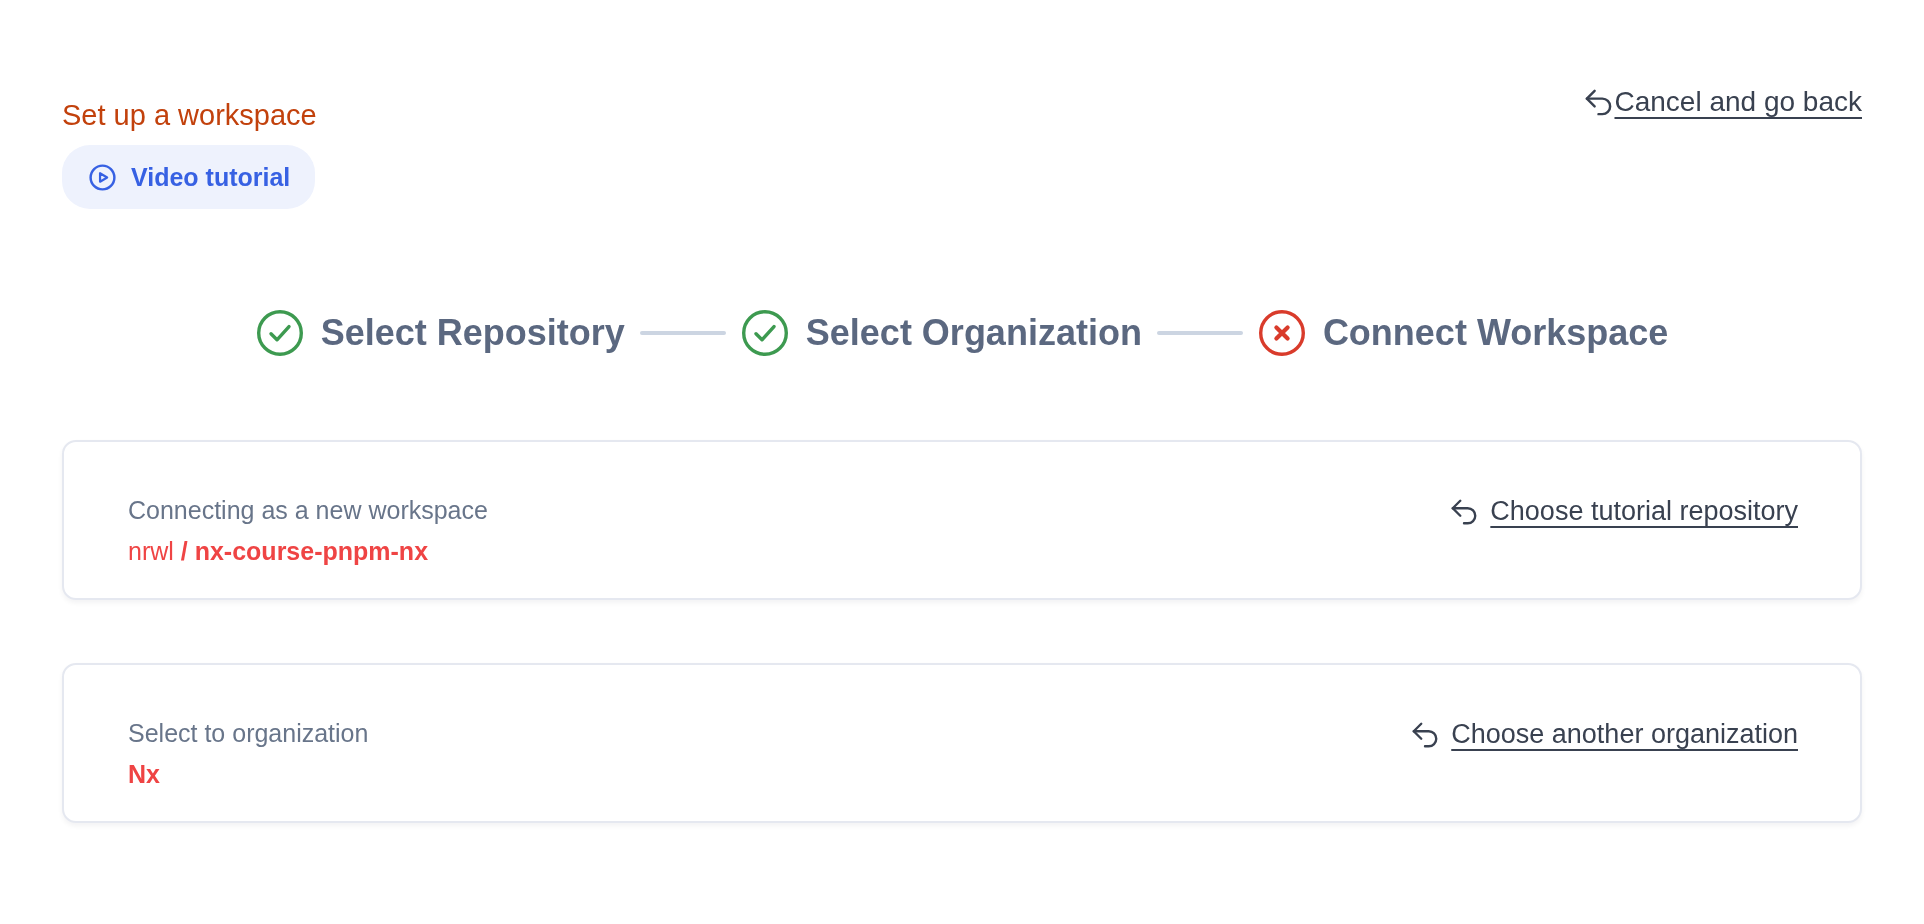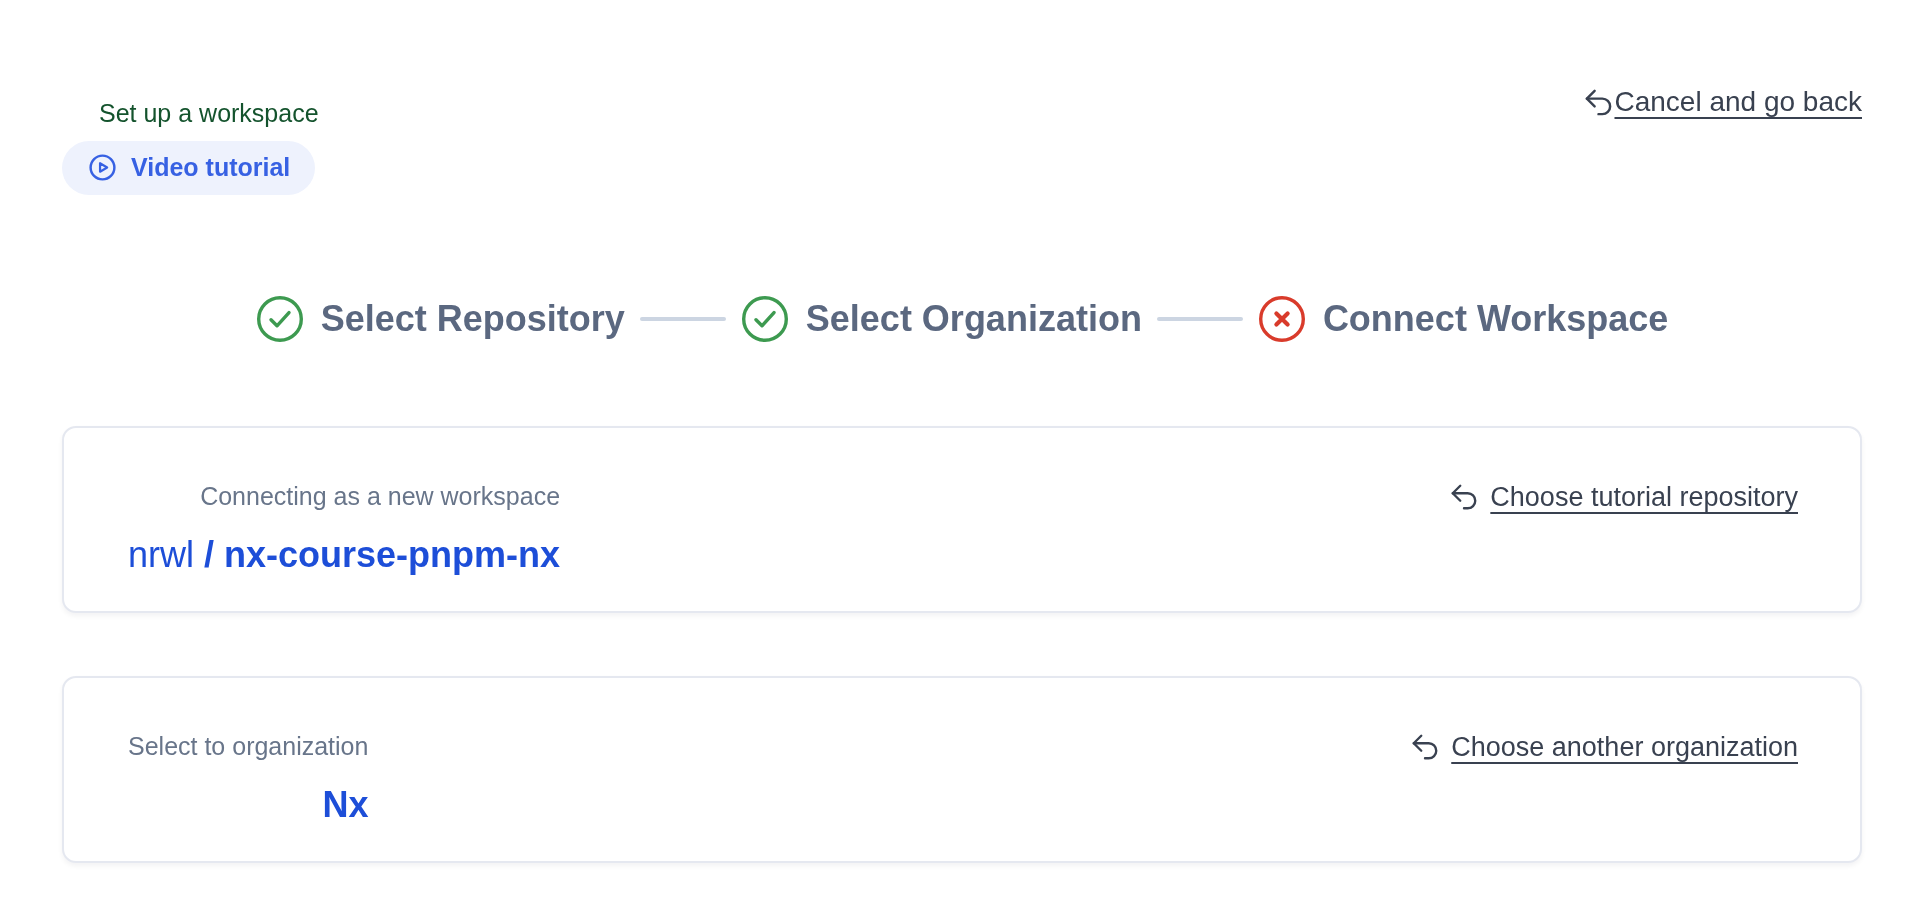--- a/index.html
+++ b/index.html
@@ -10,39 +10,38 @@
     font-family: "Liberation Sans", sans-serif;
     color: #151b31;
     position: relative;
     overflow: hidden;
   }
   .page { padding: 0 62px; position: relative; }
 
   
   .eyebrow {
     padding-top: 99px;
-    font-size: 25px;
+    font-size: 29px;
     line-height: 1.15;
-    color: #14532d;
-    margin-left: 37px;
+    color: #c2410c;
   }
   .title-row { display: flex; align-items: center; gap: 36px; margin-top: 13px; }
   h1.page-title {
     margin: 0;
     font-size: 53px;
     line-height: 1.15;
     font-weight: 700;
     letter-spacing: -1.3px;
     color: #151b31;
   }
   .video-pill {
     display: inline-flex; align-items: center; gap: 13px;
     background: #eef2fd; color: #3761e3;
     border: none; border-radius: 28px;
-    height: 54px; padding: 0 25px;
+    height: 64px; padding: 0 25px;
     font-family: inherit; font-size: 25px; font-weight: 700;
     cursor: pointer;
   }
   .video-pill svg { display: block; }
 
   .cancel-link {
     position: absolute; top: 86px; right: 62px;
     display: flex; align-items: center; 
     font-size: 28px; color: #394150;
     cursor: pointer; text-decoration: none;
@@ -63,31 +62,31 @@
   .step-circle svg { display: block; }
   .step-label { font-size: 36px; font-weight: 600; color: #5b6880; white-space: nowrap; }
   .connector {
     width: 86px; height: 4px; border-radius: 2px;
     background: #ccd5e2; margin: 0 15px; flex: none;
   }
 
   
   .card {
     margin-top: 63px;
-    height: 187px;
+    height: 160px;
     border: 2px solid #e5e8f0;
     border-radius: 14px;
     background: #ffffff;
     box-shadow: 0 3px 5px rgba(15, 23, 42, 0.05);
     padding: 53px 62px 0 64px;
-    display: flex; justify-content: space-between; align-items: flex-start; text-align: right;
+    display: flex; justify-content: space-between; align-items: flex-start;
   }
   .card.first { margin-top: 83px; }
   .card-label { font-size: 25px; line-height: 1.2; color: #68758a; }
-  .card-value { margin-top: 22px; font-size: 36px; line-height: 1.2; color: #1d4ed8; font-weight: 400; }
+  .card-value { margin-top: 11px; font-size: 25px; line-height: 1.2; color: #ef4444; font-weight: 400; }
   .card-value .bold { font-weight: 700; }
   .card-link {
     display: flex; align-items: center; gap: 11px;
     font-size: 27px; color: #394150;
     margin-top: 1px;
     cursor: pointer; text-decoration: none;
     white-space: nowrap;
   }
   .undo-icon svg { display: block; }
 </style>

